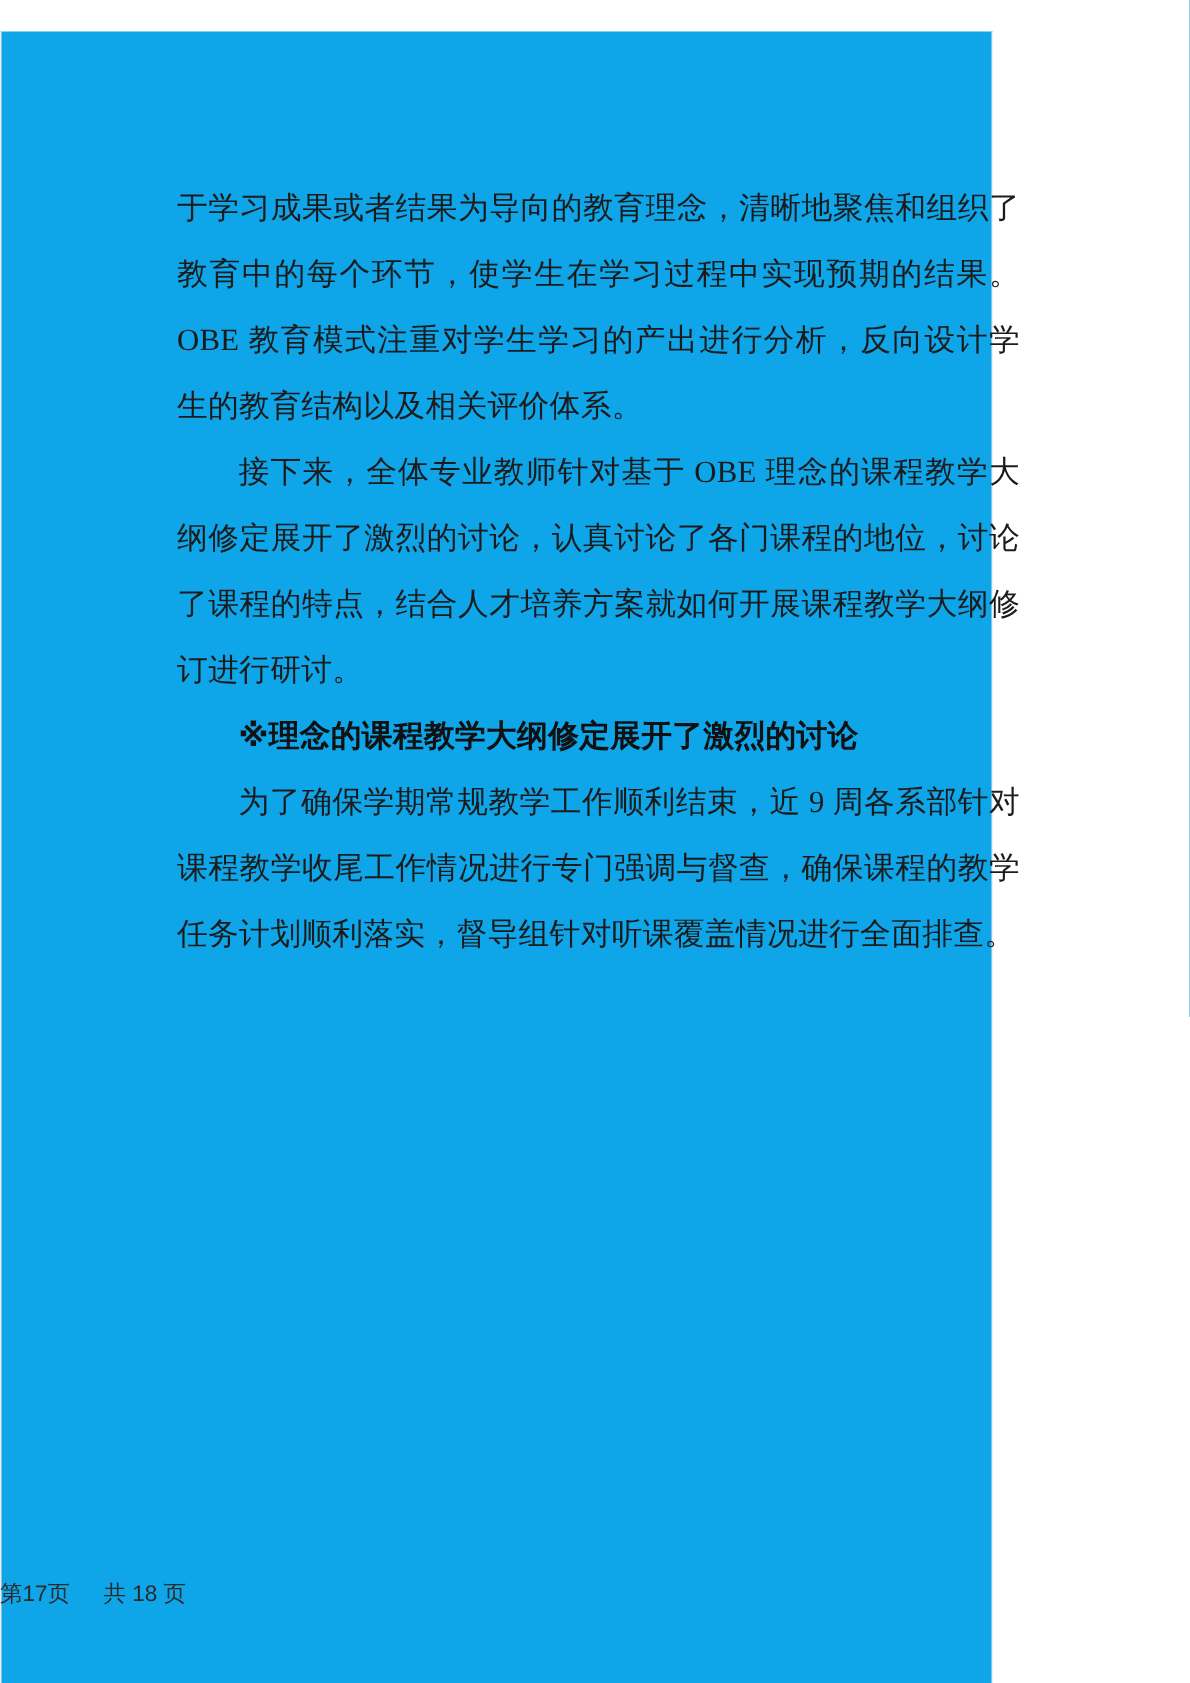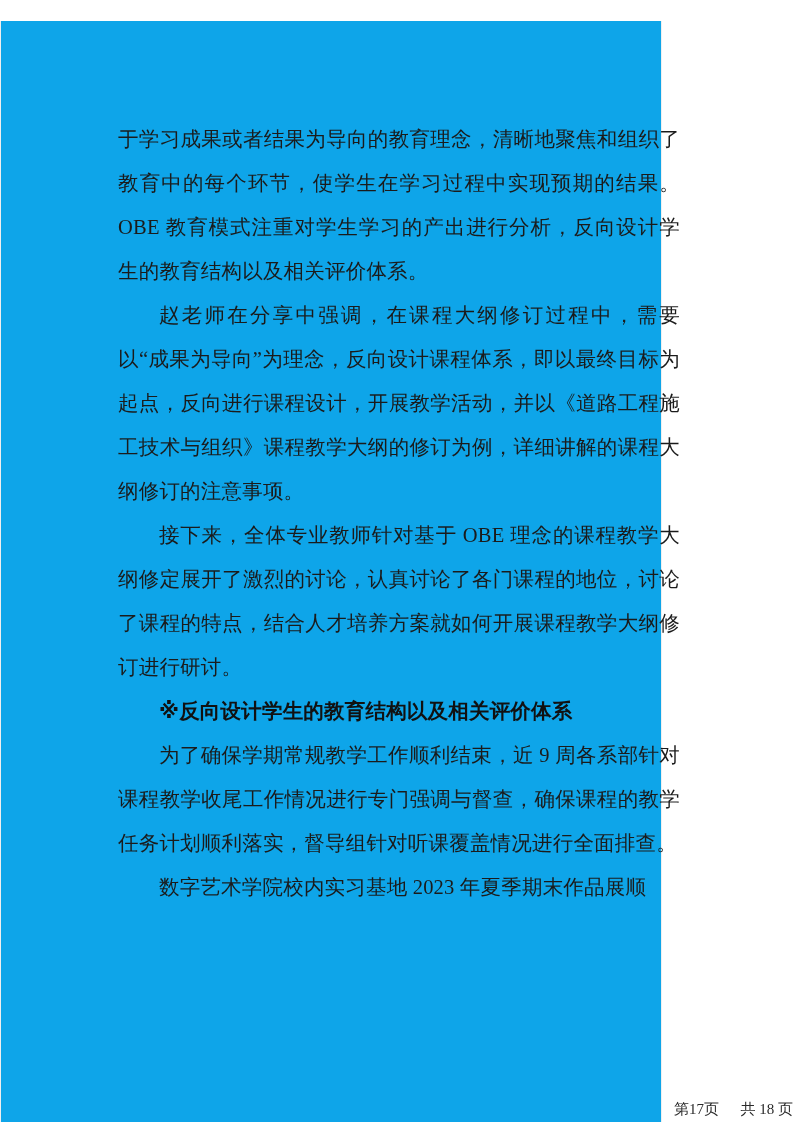--- a/index.html
+++ b/index.html
@@ -49,26 +49,26 @@
     line-height: 44px;
     font-weight: bold;
     text-indent: 2em;
     font-family: "Liberation Sans", "DejaVu Sans", sans-serif;
     color: #111111;
     letter-spacing: 0.2px;
   }
   .footer {
     position: absolute;
     left: 0;
-    top: 1079px;
+    top: 1032px;
     width: 793px;
-    text-align: right;
+    text-align: left;
     font-size: 15px;
     color: #2a2a2a;
-    font-family: Liberation Serif, serif;
+    font-family: Liberation Sans, sans-serif;
   }
   .footer span {
     display: inline-block;
   }
   .footer .gap {
     display: inline-block;
     width: 14px;
   }
   .edge {
     position: absolute;
@@ -85,30 +85,28 @@
 
 <div class="page">
 
   <div class="edge left"></div>
   <div class="edge right"></div>
 
   <div class="content">
 
     <p class="para">于学习成果或者结果为导向的教育理念，清晰地聚焦和组织了教育中的每个环节，使学生在学习过程中实现预期的结果。OBE 教育模式注重对学生学习的产出进行分析，反向设计学生的教育结构以及相关评价体系。</p>
 
-    <p class="para indent">赵老师在分享中强调，在课程大纲修订过程中，需要以“成果为导向”为理念，反向设计课程体系，即以最终目标为起点，反向进行课程设计，开展教学活动，并以《道路工程施工技术与组织》课程教学大纲的修订为例，详细讲解的课程大纲修订的注意事项。</p>
 
     <p class="para indent">接下来，全体专业教师针对基于 OBE 理念的课程教学大纲修定展开了激烈的讨论，认真讨论了各门课程的地位，讨论了课程的特点，结合人才培养方案就如何开展课程教学大纲修订进行研讨。</p>
 
 
-    <h2 class="heading">※反向设计学生的教育结构以及相关评价体系</h2>
+    <h2 class="heading">※理念的课程教学大纲修定展开了激烈的讨论</h2>
 
     <p class="para indent">为了确保学期常规教学工作顺利结束，近 9 周各系部针对课程教学收尾工作情况进行专门强调与督查，确保课程的教学任务计划顺利落实，督导组针对听课覆盖情况进行全面排查。</p>
 
-    <p class="para indent">数字艺术学院校内实习基地 2023 年夏季期末作品展顺</p>
 
   </div>
 
   <div class="footer">
     <span>第17页</span>
     <span class="gap"></span>
     <span>共 18 页</span>
   </div>
 
 </div>

